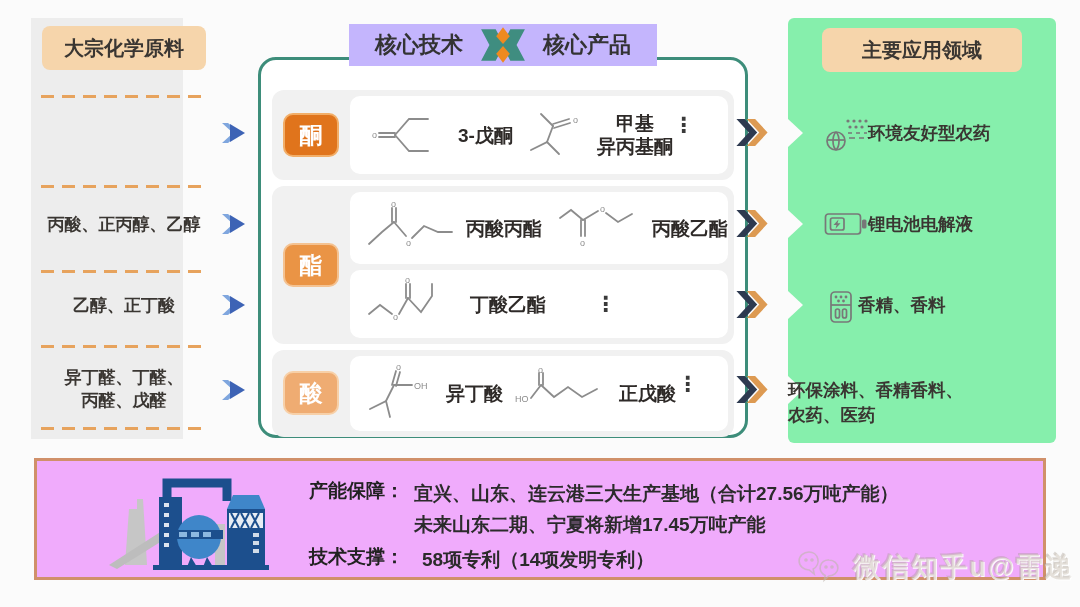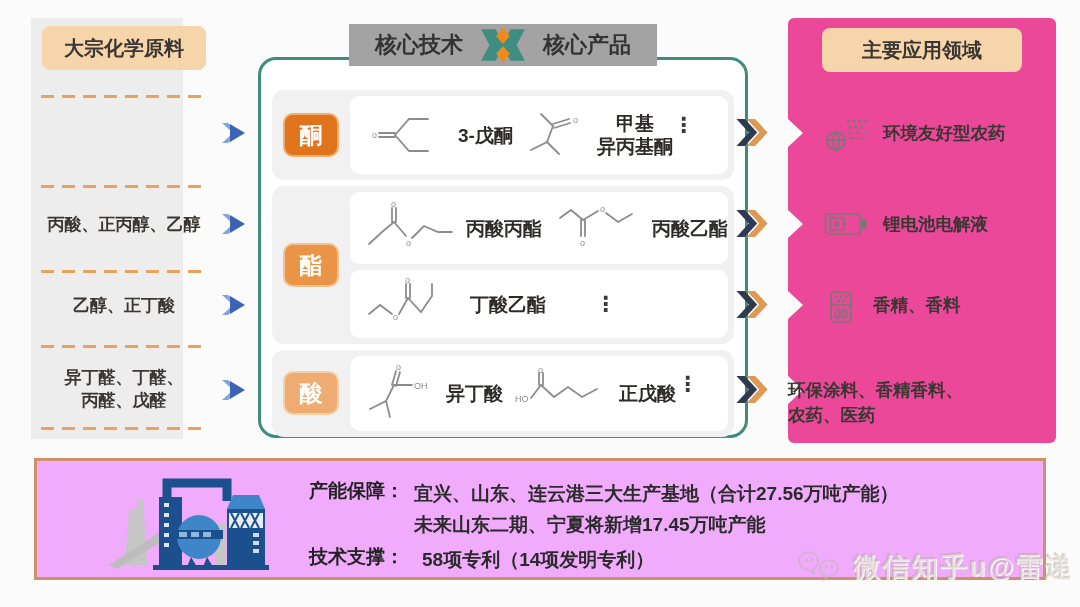--- a/index.html
+++ b/index.html
@@ -15,21 +15,21 @@
   .left-title { left:11px; top:8px; width:164px; height:44px; }
   .dash { left:10px; width:166px; height:3px;
     background:repeating-linear-gradient(90deg,#e7a35d 0 13px,transparent 13px 21px); }
   .left-item { left:0; width:186px; text-align:center; font-size:17px; font-weight:bold; color:#3a3632; line-height:23px; }
 
   
   .blue-arrow { width:28px; height:26px; }
 
   
   .core-panel { left:258px; top:57px; width:490px; height:381px; border:3px solid #3d8d7a; border-radius:18px; background:#ffffff; }
-  .core-header { top:24px; left:503px; transform:translateX(-50%); height:42px; background:#a3a3a3;
+  .core-header { top:24px; left:503px; transform:translateX(-50%); height:42px; background:#c4b5fd;
     display:flex; align-items:center; gap:16px; padding:0 26px; z-index:5; }
   .core-header span { font-size:22px; font-weight:bold; color:#333; white-space:nowrap; }
 
   .stripe { left:272px; width:462px; background:#f1f1f1; border-radius:12px; }
   .badge { width:56px; height:44px; border-radius:10px; color:#fff; font-size:23px; font-weight:bold;
     display:flex; align-items:center; justify-content:center; }
   .badge.ketone { background:#e0741c; border:2px solid #f2ae68; }
   .badge.ester  { background:#ea9445; border:2px solid #f4c291; }
   .badge.acid   { background:#efac72; border:2px solid #f7d0a8; }
   .card { background:#ffffff; border-radius:10px; display:flex; align-items:center; }
@@ -37,23 +37,23 @@
   .prod-label.two-line { text-align:center; }
   .vdots { font-size:21px; font-weight:bold; color:#3a3a3a; }
   .chem { flex:none; }
   .chem path, .chem line, .chem polyline { stroke:#8c8c8c; stroke-width:1.8; fill:none; stroke-linecap:round; }
   .chem text { fill:#8c8c8c; font-size:9px; font-family:"Liberation Sans",sans-serif; }
 
   
   .dbl-chevron { width:32px; height:27px; }
 
   
-  .right-panel { left:788px; top:18px; width:268px; height:425px; background:#ec4899; border-radius:6px; }
+  .right-panel { left:788px; top:18px; width:268px; height:425px; background:#86efac; border-radius:6px; }
   .right-title { left:34px; top:10px; width:200px; height:44px; }
-  .right-item { left:0; width:268px; display:flex; align-items:center; gap:15px; padding-left:36px; }
+  .right-item { left:0; width:268px; display:flex; align-items:center; padding-left:36px; }
   .right-item .label { font-size:17.5px; font-weight:bold; color:#3a3632; }
   .right-item-center { left:0; width:268px; text-align:left; font-size:17.5px; font-weight:bold; color:#3a3632; line-height:25px; }
   .notch { width:0; height:0; border-top:14px solid transparent; border-bottom:14px solid transparent; border-left:15px solid #fbfbfb; }
   .app-icon path, .app-icon line, .app-icon rect, .app-icon circle, .app-icon ellipse
     { stroke:#787878; stroke-width:1.7; fill:none; }
   .app-icon .fill { fill:#787878; stroke:none; }
 
   
   .bottom-panel { left:34px; top:458px; width:1012px; height:122px; background:#f0abfc; border:3px solid #d0906a; }
   .bot-row { display:flex; align-items:flex-start; }

